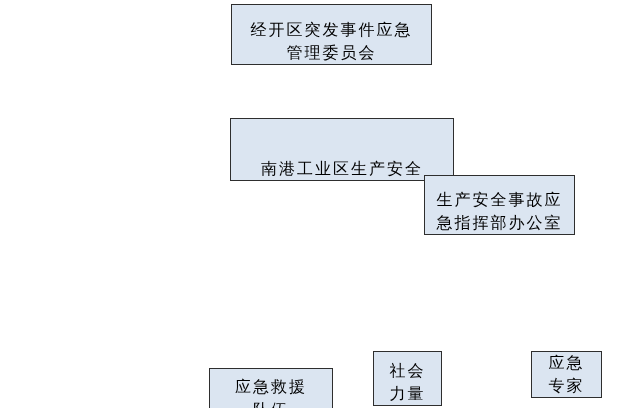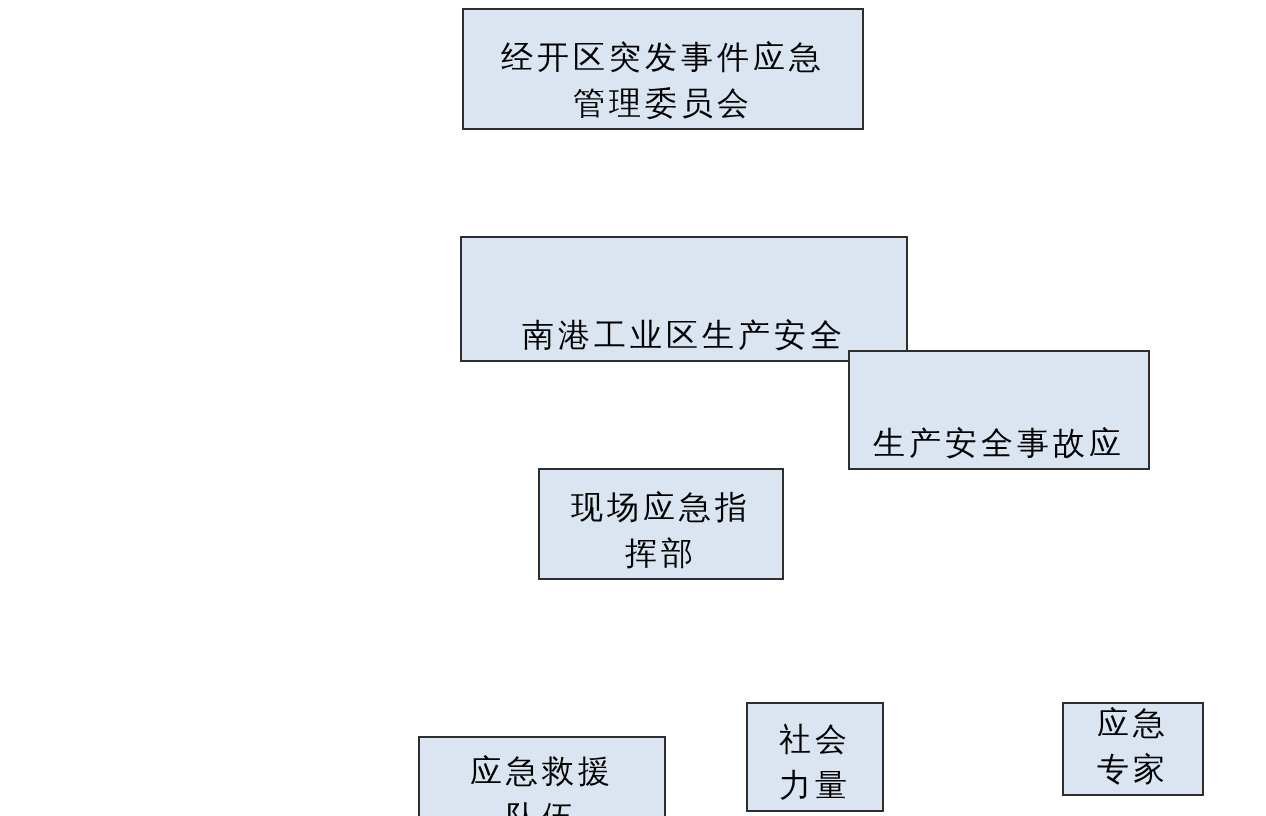--- a/index.html
+++ b/index.html
@@ -51,26 +51,23 @@
     <span class="line">经开区突发事件应急</span>
     <span class="line">管理委员会</span>
   </div>
 
   <div class="node b2">
     <span class="line">南港工业区生产安全</span>
   </div>
 
   <div class="node b3">
     <span class="line">生产安全事故应</span>
+    <span class="line">急指挥部办公室</span>
   </div>
 
-  <div class="node b4">
-    <span class="line">现场应急指</span>
-    <span class="line">挥部</span>
-  </div>
 
 
   <div class="node b6">
     <span class="line">应急救援</span>
     <span class="line">队伍</span>
   </div>
 
   <div class="node b7">
     <span class="line">社会</span>
     <span class="line">力量</span>

